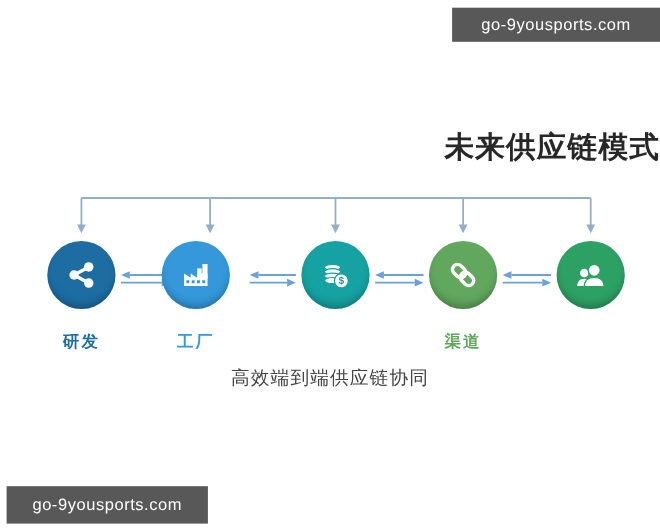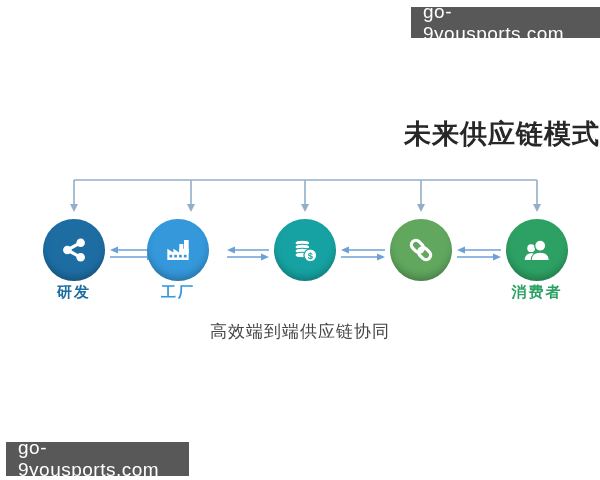--- a/index.html
+++ b/index.html
@@ -2,42 +2,42 @@
 <html><head>
 <meta charset="utf-8">
 <style>
   html,body{margin:0;padding:0;background:#ffffff;}
   .stage{
     position:relative;width:600px;height:480px;background:#ffffff;overflow:hidden;
     font-family:"Liberation Sans","DejaVu Sans",sans-serif;
   }
   .watermark{
     position:absolute;background:#585858;color:#ffffff;
-    font-size:19px;letter-spacing:0.5px;display:flex;align-items:center;
+    font-size:15px;letter-spacing:0.5px;display:flex;align-items:center;
     padding:12px 12px;box-sizing:border-box;
   }
   .watermark.top{right:0;top:7px;height:31px;width:189px;justify-content:center;}
   .watermark.bottom{left:6px;top:442px;height:34px;width:183px;justify-content:center;}
   .title{
     position:absolute;top:116px;left:0;width:100%;text-align:right;
     font-size:27px;font-weight:700;color:#272727;letter-spacing:1px;
   }
   .connectors{position:absolute;left:0;top:0;width:600px;height:480px;pointer-events:none;}
   .node{position:absolute;top:219px;width:90px;text-align:center;}
   .node .circle{
     width:62px;height:62px;border-radius:50%;margin:0 auto;
     background:var(--c);display:flex;align-items:center;justify-content:center;
     box-shadow:inset 0 -6px 8px -3px rgba(0,0,0,0.28);
   }
   .node .circle svg{width:32px;height:32px;display:block;}
   .node .label{
-    margin-top:2px;font-size:15px;font-weight:700;color:var(--c);letter-spacing:2px;
+    margin-top:20px;font-size:15px;font-weight:700;color:var(--c);letter-spacing:2px;
   }
   .footer{
-    position:absolute;top:320px;left:0;width:100%;text-align:center;
+    position:absolute;top:332px;left:0;width:100%;text-align:center;
     color:#454545;font-size:17px;letter-spacing:1px;
   }
   .footer .line{margin-bottom:10px;}
 </style>
 </head>
 <body>
 
 <div class="stage">
 
   <div class="watermark top">
@@ -128,32 +128,32 @@
 
   <div class="node" style="left: 376px; --c: #61a75e;">
     <div class="circle">
       <svg viewBox="0 0 24 24">
         <g transform="rotate(45 12 12)" fill="none" stroke="#ffffff" stroke-width="2.4">
           <rect x="3.2" y="8.6" width="10" height="6.8" rx="3.4"></rect>
           <rect x="10.8" y="8.6" width="10" height="6.8" rx="3.4"></rect>
         </g>
       </svg>
     </div>
+    <div class="label">渠道</div>
   </div>
 
   <div class="node" style="left: 492px; --c: #2da164;">
     <div class="circle">
       <svg viewBox="0 0 24 24">
         <circle cx="7.6" cy="10.6" r="2.9" fill="#ffffff"></circle>
         <path d="M2.8 19.5 C2.8 16.4 4.8 14.5 7.6 14.5 C9 14.5 10.2 15 11 15.9 L11 19.5 Z" fill="#ffffff"></path>
         <circle cx="14.4" cy="8.8" r="4.1" fill="#ffffff" stroke="var(--c)" stroke-width="0.9"></circle>
         <path d="M7.6 20 C7.6 15.9 10.4 13.6 14.4 13.6 C18.4 13.6 21.2 15.9 21.2 20 Z" fill="#ffffff" stroke="var(--c)" stroke-width="0.9"></path>
       </svg>
     </div>
-    <div class="label">消费者</div>
   </div>
 
   <div class="footer">
     <div class="line">高效端到端供应链协同</div>
   </div>
 
   <div class="watermark bottom">
     <span>go-9yousports.com</span>
   </div>
 

